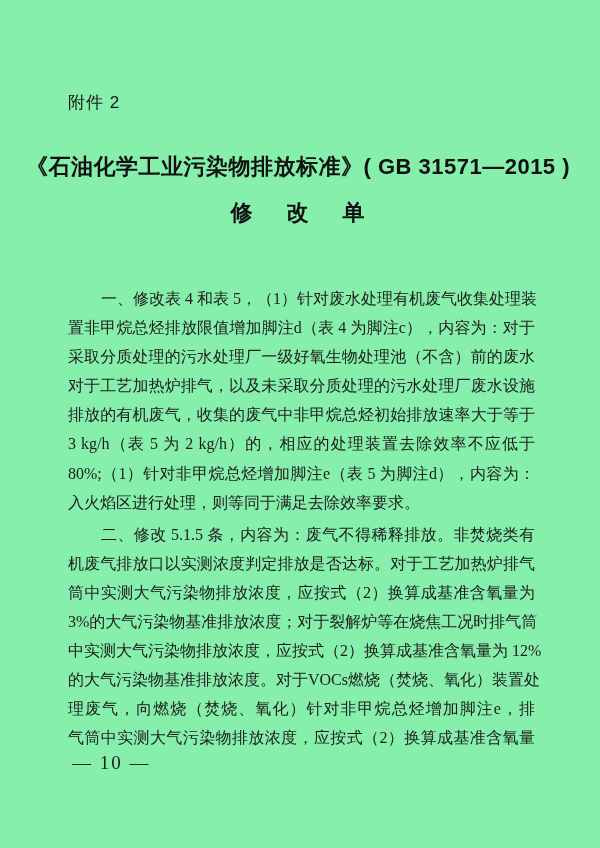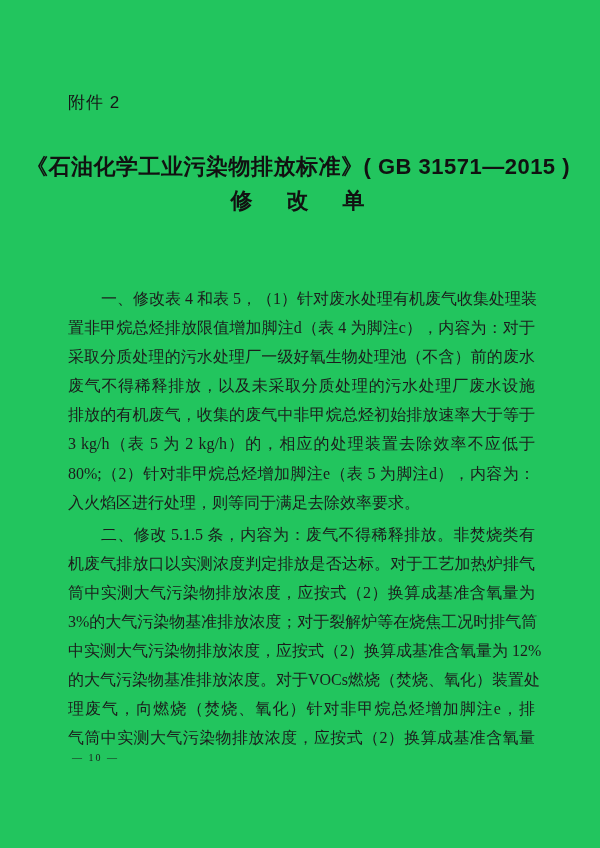--- a/index.html
+++ b/index.html
@@ -4,21 +4,21 @@
 <style>
   html, body {
     margin: 0;
     padding: 0;
     background: #ffffff;
   }
   .page {
     position: relative;
     width: 600px;
     height: 848px;
-    background: #22c55e;
+    background: #86efac;
     color: #1c1c1c;
     font-family: "Liberation Serif", "DejaVu Serif", serif;
     overflow: hidden;
   }
   .attachment-label {
     position: absolute;
     left: 68px;
     top: 91px;
     font-family: "Liberation Sans", "DejaVu Sans", sans-serif;
     font-size: 17px;
@@ -36,21 +36,21 @@
     font-size: 22px;
     color: #111111;
   }
   .doc-title .title-line1 {
     line-height: 30px;
     letter-spacing: 0.5px;
     white-space: nowrap;
   }
   .doc-title .title-line2 {
     line-height: 30px;
-    margin-top: 4px;
+    margin-top: 16px;
     word-spacing: 26px;
     letter-spacing: 1px;
   }
   .doc-body {
     position: absolute;
     left: 68px;
     top: 247px;
     width: 467px;
     font-size: 16px;
     color: #1c1c1c;
@@ -69,21 +69,21 @@
     text-align-last: left;
     white-space: normal;
   }
   .paragraph-2 {
     margin-top: 3px;
   }
   .page-number {
     position: absolute;
     left: 72px;
     top: 752px;
-    font-size: 10px;
+    font-size: 19px;
     letter-spacing: 2px;
     color: #1c1c1c;
   }
 </style>
 </head>
 <body>
 
 <div class="page">
 
   <div class="attachment-label">附件 2</div>
@@ -92,24 +92,24 @@
     <div class="title-line1">《石油化学工业污染物排放标准》( GB 31571—2015 )</div>
     <div class="title-line2">修 改 单</div>
   </div>
 
   <div class="doc-body">
 
     <div class="paragraph-1">
       <div class="line indent">一、修改表 4 和表 5，（1）针对废水处理有机废气收集处理装</div>
       <div class="line">置非甲烷总烃排放限值增加脚注d（表 4 为脚注c），内容为：对于</div>
       <div class="line">采取分质处理的污水处理厂一级好氧生物处理池（不含）前的废水</div>
-      <div class="line">废气不得稀释排放，以及未采取分质处理的污水处理厂废水设施</div>
+      <div class="line">对于工艺加热炉排气，以及未采取分质处理的污水处理厂废水设施</div>
       <div class="line">排放的有机废气，收集的废气中非甲烷总烃初始排放速率大于等于</div>
       <div class="line">3 kg/h（表 5 为 2 kg/h）的，相应的处理装置去除效率不应低于</div>
-      <div class="line">80%;（2）针对非甲烷总烃增加脚注e（表 5 为脚注d），内容为：</div>
+      <div class="line">80%;（1）针对非甲烷总烃增加脚注e（表 5 为脚注d），内容为：</div>
       <div class="line para-end">入火焰区进行处理，则等同于满足去除效率要求。</div>
     </div>
 
     <div class="paragraph-2">
       <div class="line indent">二、修改 5.1.5 条，内容为：废气不得稀释排放。非焚烧类有</div>
       <div class="line">机废气排放口以实测浓度判定排放是否达标。对于工艺加热炉排气</div>
       <div class="line">筒中实测大气污染物排放浓度，应按式（2）换算成基准含氧量为</div>
       <div class="line">3%的大气污染物基准排放浓度；对于裂解炉等在烧焦工况时排气筒</div>
       <div class="line">中实测大气污染物排放浓度，应按式（2）换算成基准含氧量为 12%</div>
       <div class="line">的大气污染物基准排放浓度。对于VOCs燃烧（焚烧、氧化）装置处</div>

